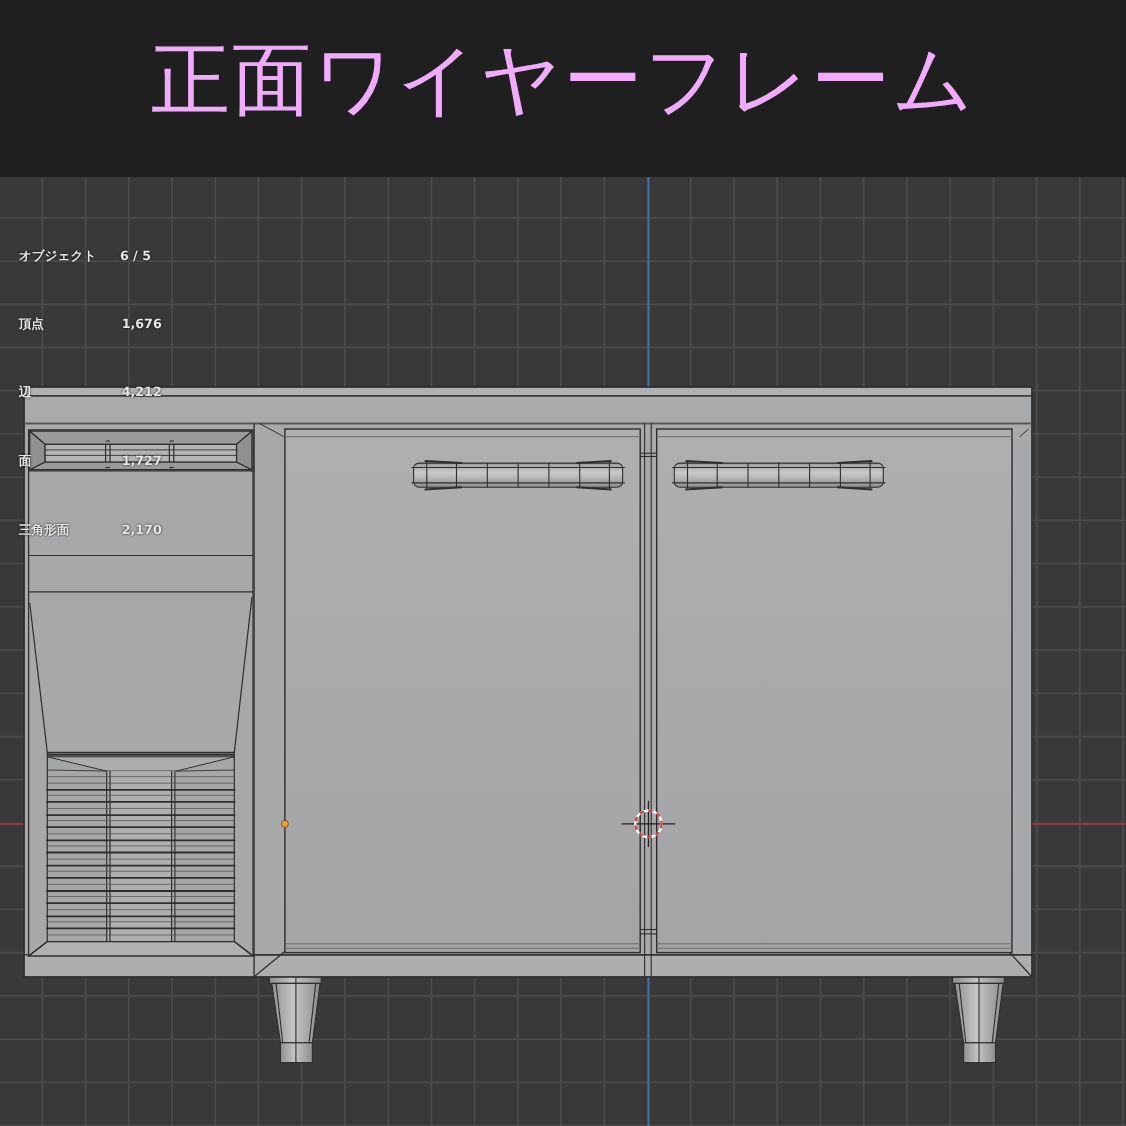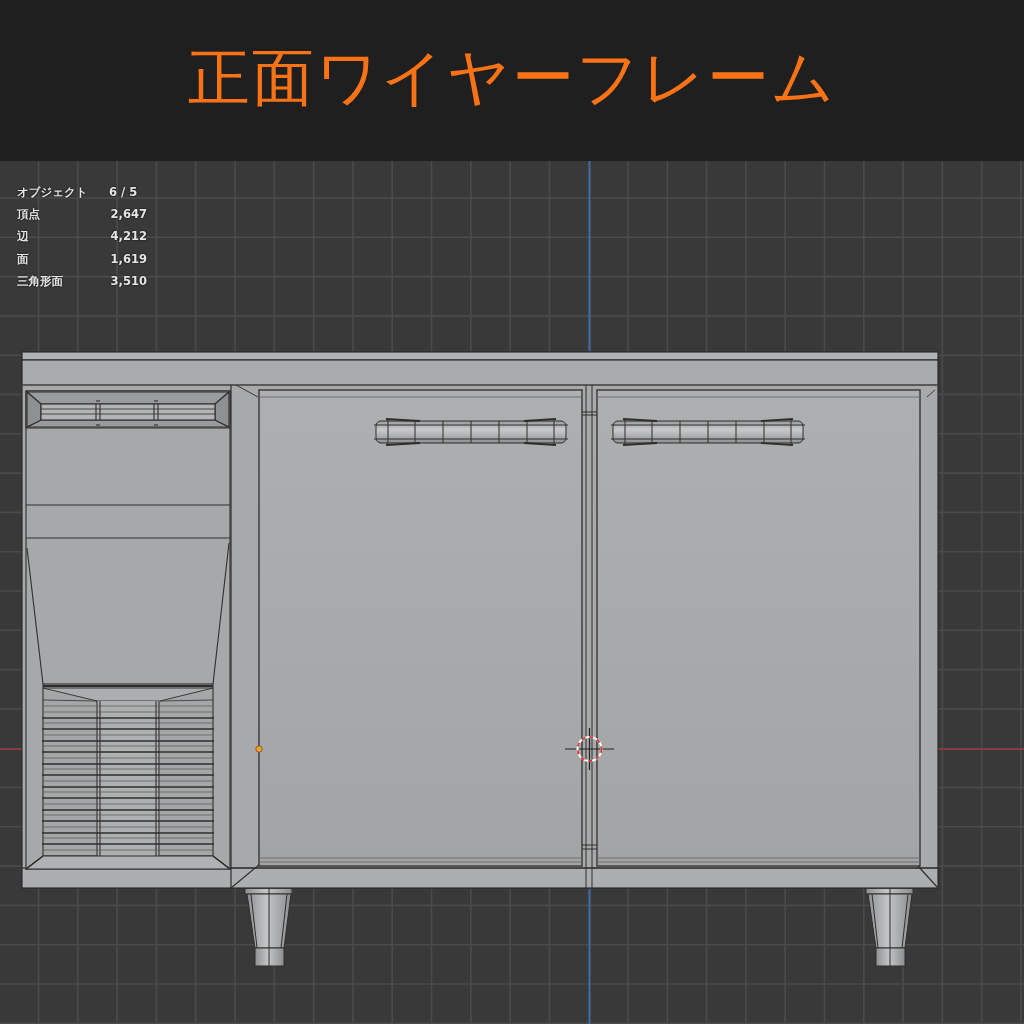--- a/index.html
+++ b/index.html
@@ -1,22 +1,22 @@
 <!DOCTYPE html>
 <html><head>
 <meta charset="utf-8">
 <style>
   html, body { margin: 0; padding: 0; }
   body { width: 1024px; height: 1024px; overflow: hidden; background: #3a3a3a; font-family: "DejaVu Sans", sans-serif; position: relative; }
   .title-bar { position: absolute; left: 0; top: 0; width: 1024px; height: 161px; background: #1f1f1f; display: flex; align-items: center; justify-content: center; }
-  .title-text { color: #f97316; font-size: 62px; letter-spacing: 2px; font-family: Liberation Sans, sans-serif; font-weight: normal; line-height: 1; margin-top: -6px; }
+  .title-text { color: #f0abfc; font-size: 72px; letter-spacing: 2px; font-family: Liberation Mono, monospace; font-weight: normal; line-height: 1; margin-top: -6px; }
   .viewport { position: absolute; left: 0; top: 161px; width: 1024px; height: 863px; background: #393939; overflow: hidden; }
   .viewport svg { position: absolute; left: 0; top: 0; }
   .stats { position: absolute; left: 17px; top: 20px; color: #e6e6e6; font-size: 11.5px; font-weight: bold; font-family: "DejaVu Sans", sans-serif; line-height: 22.2px; text-shadow: 0 0 2px #000; }
-  .stats .row { display: flex; }
+  .stats .row { display: flex; margin-top: 40px; }
   .stats .label { width: 92px; white-space: nowrap; }
   .stats .val { white-space: nowrap; }
   .stats .row.first .label { width: 92px; }
   .stats .row:not(.first) .val { width: 38px; text-align: right; }
 </style>
 </head>
 <body>
 
 <div class="title-bar">
   <div class="title-text">正面ワイヤーフレーム</div>
@@ -269,28 +269,28 @@
     </g>
   </svg>
 
   <div class="stats">
     <div class="row first">
       <span class="label">オブジェクト</span>
       <span class="val">6 / 5</span>
     </div>
     <div class="row">
       <span class="label">頂点</span>
-      <span class="val">2,647</span>
+      <span class="val">1,676</span>
     </div>
     <div class="row">
       <span class="label">辺</span>
       <span class="val">4,212</span>
     </div>
     <div class="row">
       <span class="label">面</span>
-      <span class="val">1,619</span>
+      <span class="val">1,727</span>
     </div>
     <div class="row">
       <span class="label">三角形面</span>
-      <span class="val">3,510</span>
+      <span class="val">2,170</span>
     </div>
   </div>
 </div>
 
 </body></html>

